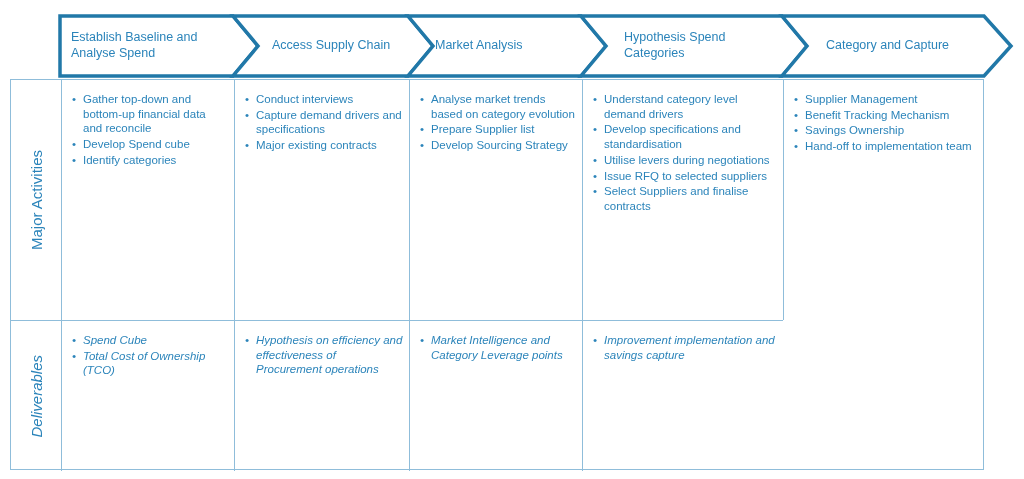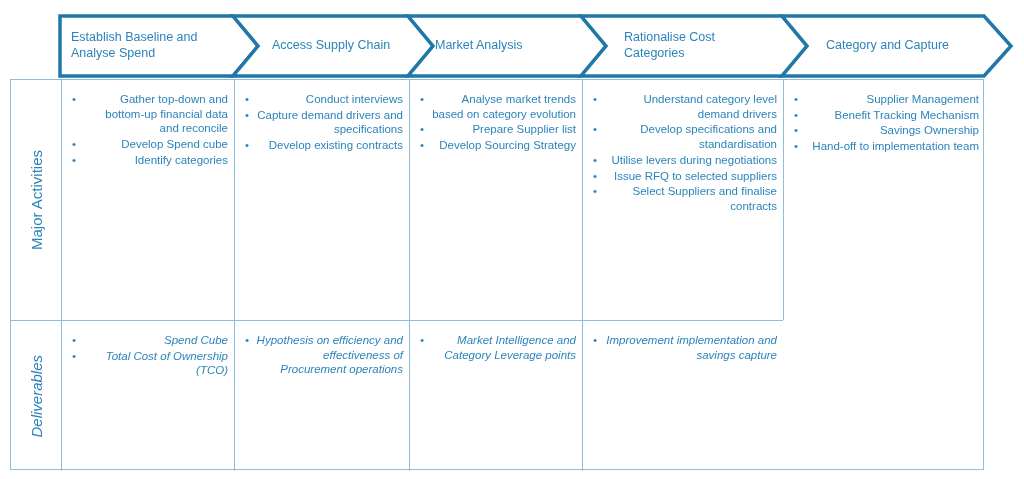--- a/index.html
+++ b/index.html
@@ -55,21 +55,21 @@
     display: flex; align-items: center; justify-content: center;
     padding: 0;
   }
   .label-cell span {
     writing-mode: vertical-rl;
     transform: rotate(180deg);
     color: var(--text);
     font-size: 15px;
     white-space: nowrap;
   }
-  ul.bullets { list-style: none; text-align: right; }
+  ul.bullets { list-style: none; }
   ul.bullets li {
     position: relative;
     color: var(--text);
     font-size: 11.5px;
     line-height: 1.28;
     padding-left: 13px;
     margin-bottom: 1px;
   }
   ul.bullets li::before {
     content: "\2022";
@@ -92,21 +92,21 @@
   <div class="phase-label" style="left:71px; width:152px;">
     <span>Establish Baseline and Analyse Spend</span>
   </div>
   <div class="phase-label" style="left:272px; width:132px;">
     <span>Access Supply Chain</span>
   </div>
   <div class="phase-label" style="left:435px; width:125px;text-align:center;">
     <span>Market Analysis</span>
   </div>
   <div class="phase-label" style="left:624px; width:125px;">
-    <span>Rationalise Cost Categories</span>
+    <span>Hypothesis Spend Categories</span>
   </div>
   <div class="phase-label" style="left:826px; width:155px;">
     <span>Category and Capture</span>
   </div>
 
   <div class="grid-table">
 
     <div class="cell label-cell">
       <span>Major Activities</span>
     </div>
@@ -114,21 +114,21 @@
       <ul class="bullets">
           <li>Gather top-down and bottom-up financial data and reconcile</li>
           <li>Develop Spend cube</li>
           <li>Identify categories</li>
         </ul>
     </div>
     <div class="cell">
       <ul class="bullets">
           <li>Conduct interviews</li>
           <li>Capture demand drivers and specifications</li>
-          <li>Develop existing contracts</li>
+          <li>Major existing contracts</li>
         </ul>
     </div>
     <div class="cell">
       <ul class="bullets">
           <li>Analyse market trends based on category evolution</li>
           <li>Prepare Supplier list</li>
           <li>Develop Sourcing Strategy</li>
         </ul>
     </div>
     <div class="cell">

